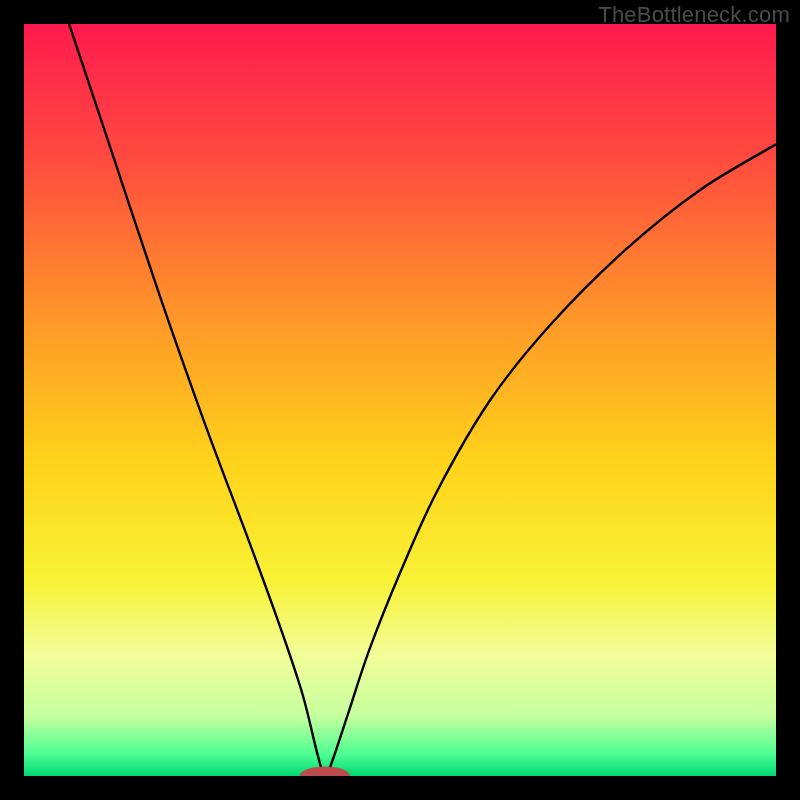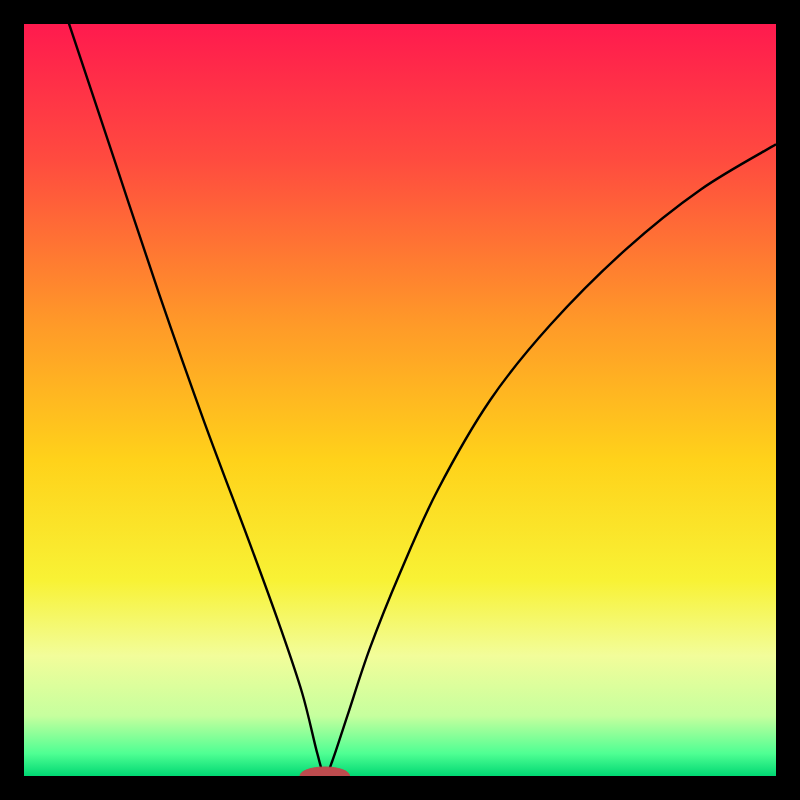--- a/index.html
+++ b/index.html
@@ -59,13 +59,14 @@
             <stop offset="92%" stop-color="#c6ff9e"></stop>
             <stop offset="97%" stop-color="#4fff93"></stop>
             <stop offset="100%" stop-color="#00d873"></stop>
           </linearGradient>
       </defs>
       <rect x="0" y="0" width="752" height="752" fill="url(#bg-grad)"></rect>
       <path id="curve" fill="none" stroke-width="2.4" d="M 0 -135.3599999999999 C 7.52 -112.79999999999991, 30.08 -45.11999999999998, 45.12 0 C 60.16 45.11999999999998, 75.2 90.24000000000001, 90.24 135.36 C 105.27999999999999 180.48000000000002, 120.32 226.8533333333333, 135.35999999999999 270.71999999999997 C 150.39999999999998 314.58666666666664, 165.44 357.2, 180.48 398.56 C 195.51999999999998 439.92, 213.06666666666666 485.03999999999996, 225.6 518.88 C 238.13333333333333 552.72, 246.90666666666667 576.5333333333333, 255.68 601.6 C 264.4533333333333 626.6666666666667, 271.97333333333336 647.9733333333334, 278.24 669.28 C 284.50666666666666 690.5866666666666, 289.52000000000004 715.6533333333334, 293.28000000000003 729.44 C 297.04 743.2266666666667, 298.29333333333335 750.7466666666667, 300.8 752 C 303.3066666666667 753.2533333333333, 304.56 746.9866666666667, 308.32 736.96 C 312.08 726.9333333333334, 317.09333333333336 710.6400000000001, 323.36 691.84 C 329.62666666666667 673.04, 337.1466666666667 647.9733333333334, 345.92 624.16 C 354.6933333333333 600.3466666666666, 364.72 575.28, 376 548.96 C 387.28 522.6400000000001, 398.56 495.06666666666666, 413.6 466.24 C 428.64000000000004 437.41333333333336, 447.44 403.5733333333333, 466.24 376 C 485.04 348.4266666666667, 503.84 325.8666666666667, 526.4 300.8 C 548.96 275.73333333333335, 576.5333333333333 248.16000000000003, 601.6 225.60000000000002 C 626.6666666666667 203.04000000000002, 651.7333333333333 182.9866666666666, 676.8000000000001 165.43999999999994 C 701.8666666666668 147.8933333333333, 739.4666666666667 127.84000000000003, 752 120.32000000000005" stroke="#000000"></path>
       <ellipse id="marker" cx="300.8" cy="752" rx="24.816000000000003" ry="9.024000000000001" fill="#bd4b4e" stroke="#bd4b4e"></ellipse>
     </svg>
   </div>
+  <div class="watermark">TheBottleneck.com</div>
 </div>
 
 </body></html>

